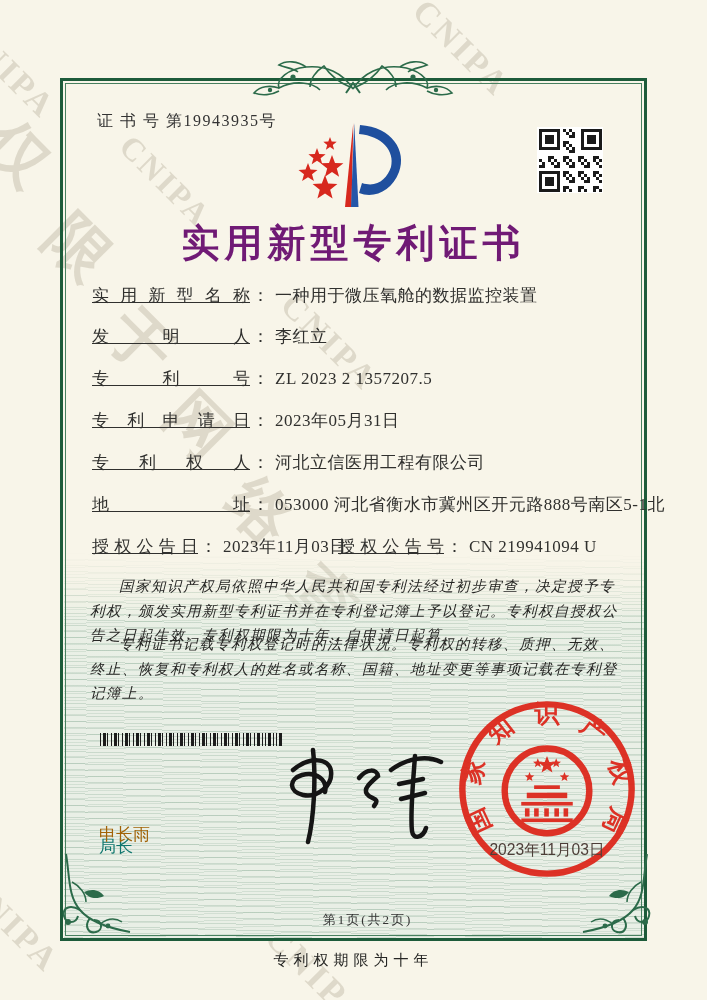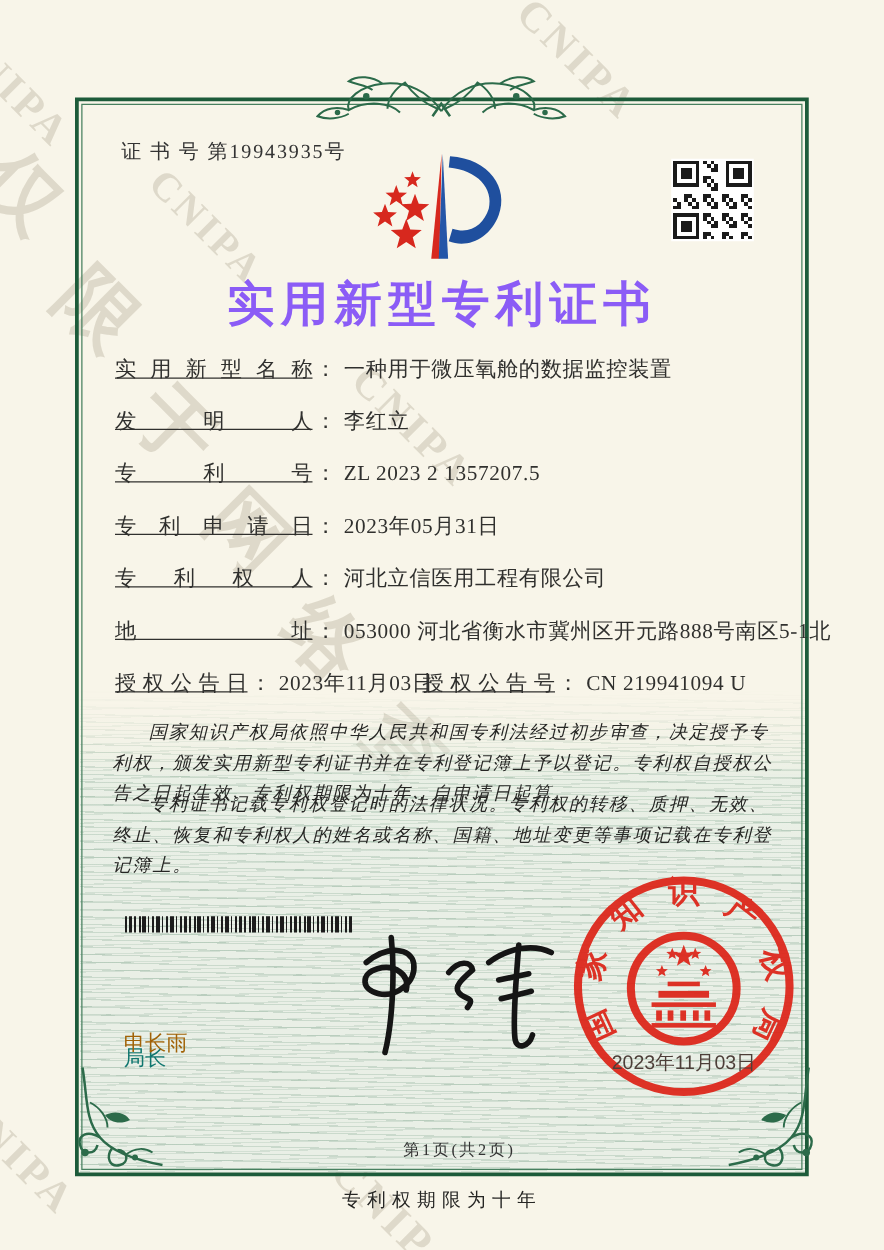--- a/index.html
+++ b/index.html
@@ -28,21 +28,21 @@
   .ornament-top{position:absolute;left:246px;top:55px;z-index:3;}
   .corner-fl{position:absolute;z-index:3;}
   .corner-bl{left:56px;top:852px;}
   .corner-br{left:575px;top:852px;transform:scaleX(-1);}
 
   
   .cert-no{position:absolute;left:97px;top:111px;z-index:4;font-size:16px;letter-spacing:1.5px;color:#333;}
   .logo{position:absolute;left:280px;top:115px;z-index:4;}
   .qr{position:absolute;left:537px;top:127px;width:66px;height:66px;z-index:4;background:#fff;}
   .title{position:absolute;left:0;top:218px;width:707px;margin:0;z-index:4;text-align:center;
-         font-size:38px;font-weight:700;letter-spacing:5px;color:#8b5cf6;}
+         font-size:38px;font-weight:700;letter-spacing:5px;color:#701a75;}
 
   
   .frow{position:absolute;left:92px;z-index:4;font-size:17px;color:#30302e;white-space:nowrap;}
   .flabel{display:inline-block;width:158px;text-align:justify;text-align-last:justify;vertical-align:bottom;text-decoration:underline;}
   .flabel.sm{width:106px;}
   .fcolon{margin:0 6px 0 2px;}
   .fvalue{letter-spacing:0.5px;}
   .pairb{position:absolute;left:246px;top:0;white-space:nowrap;}
 
   

